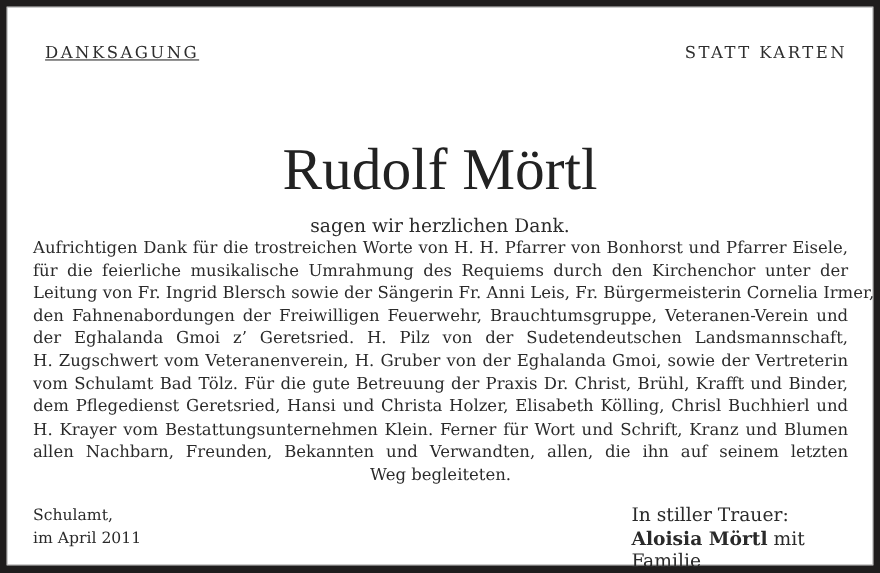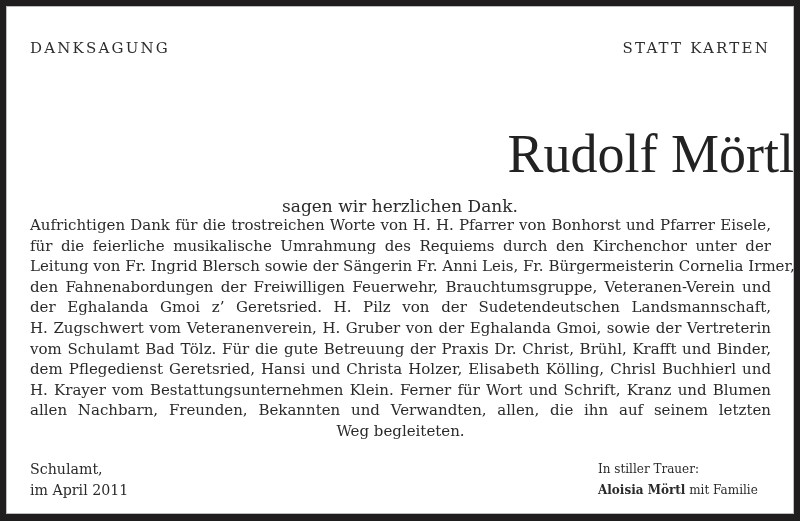--- a/index.html
+++ b/index.html
@@ -19,33 +19,33 @@
       box-shadow: inset 0 0 0 1px #bdbdbd;
     }
     .header-left, .header-right {
       position: absolute;
       top: 33px;
       font-size: 15px;
       letter-spacing: 2.2px;
       line-height: 18px;
       color: #2d2d2d;
     }
-    .header-left { left: 24px; }
+    .header-left { left: 35px; text-decoration: underline; }
     .header-right { right: 24px; }
     .intro {
       position: absolute;
       top: 79px; left: 0; width: 100%;
       text-align: center;
       font-size: 14.2px;
       line-height: 18px;
     }
     .name {
       position: absolute;
       top: 118px; left: 0; width: 100%;
-      text-align: right;
+      text-align: center;
       font-family: "Liberation Serif", "DejaVu Serif", serif;
       font-size: 54px;
       line-height: 60px;
       color: #222;
     }
     .thanks-line {
       position: absolute;
       top: 191px; left: 0; width: 100%;
       text-align: center;
       font-size: 17px;
@@ -69,23 +69,22 @@
     .body-line.last { text-align-last: center; }
     .place-date {
       position: absolute;
       top: 453px; left: 24px;
       font-size: 14.2px;
       line-height: 20.5px;
     }
     .signature {
       position: absolute;
       top: 453px; left: 568px;
-      font-size: 12px;
+      font-size: 17px;
       line-height: 20.5px;
-      margin-left: 24px;
     }
     .signature .bold { font-weight: bold; }
   </style>
 </head>
 <body>
 
 <div class="card">
   <div class="header-left">DANKSAGUNG</div>
   <div class="header-right">STATT KARTEN</div>
 

